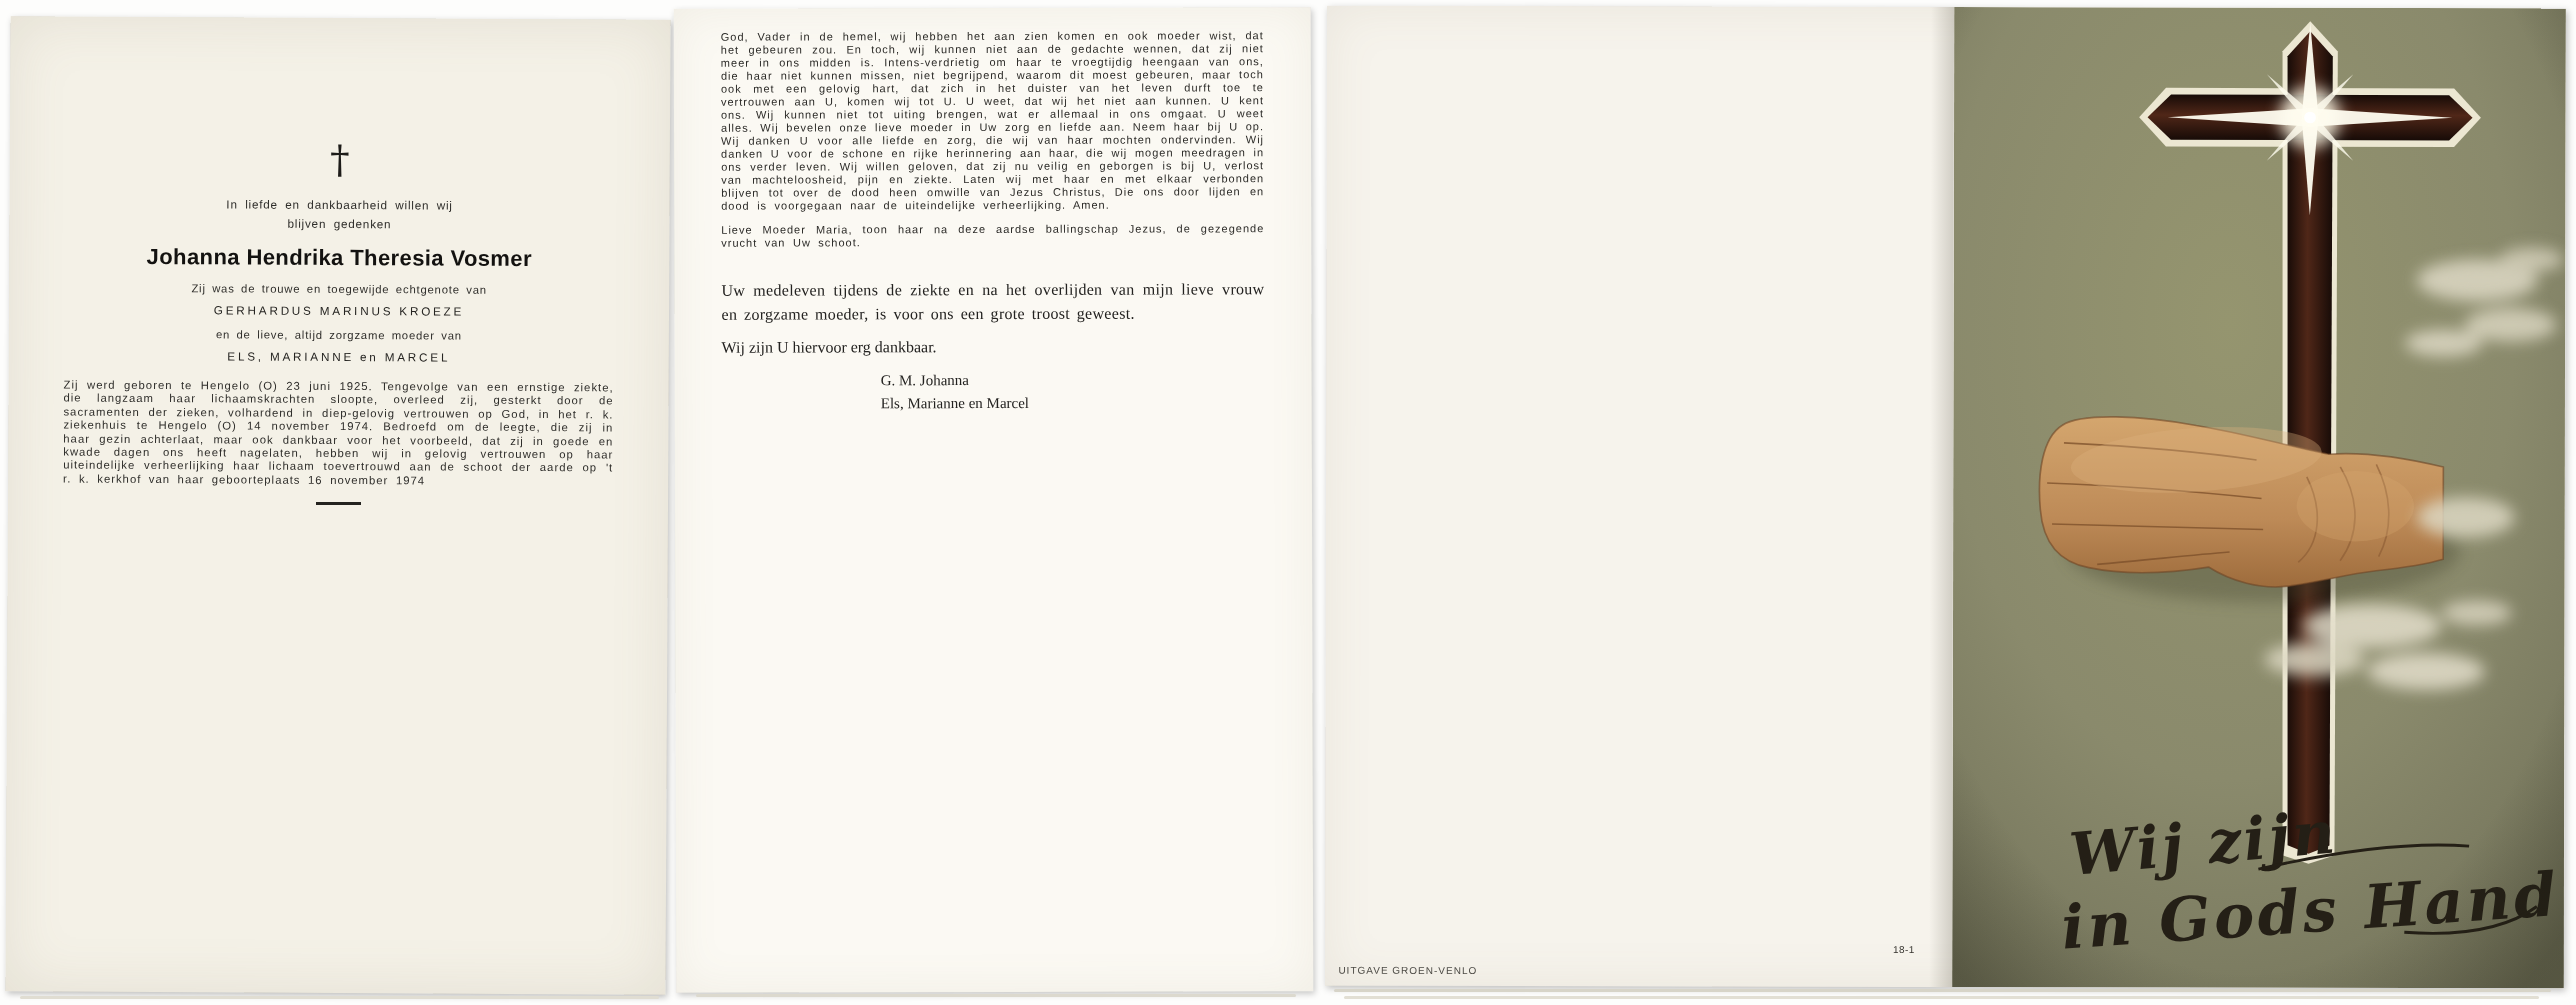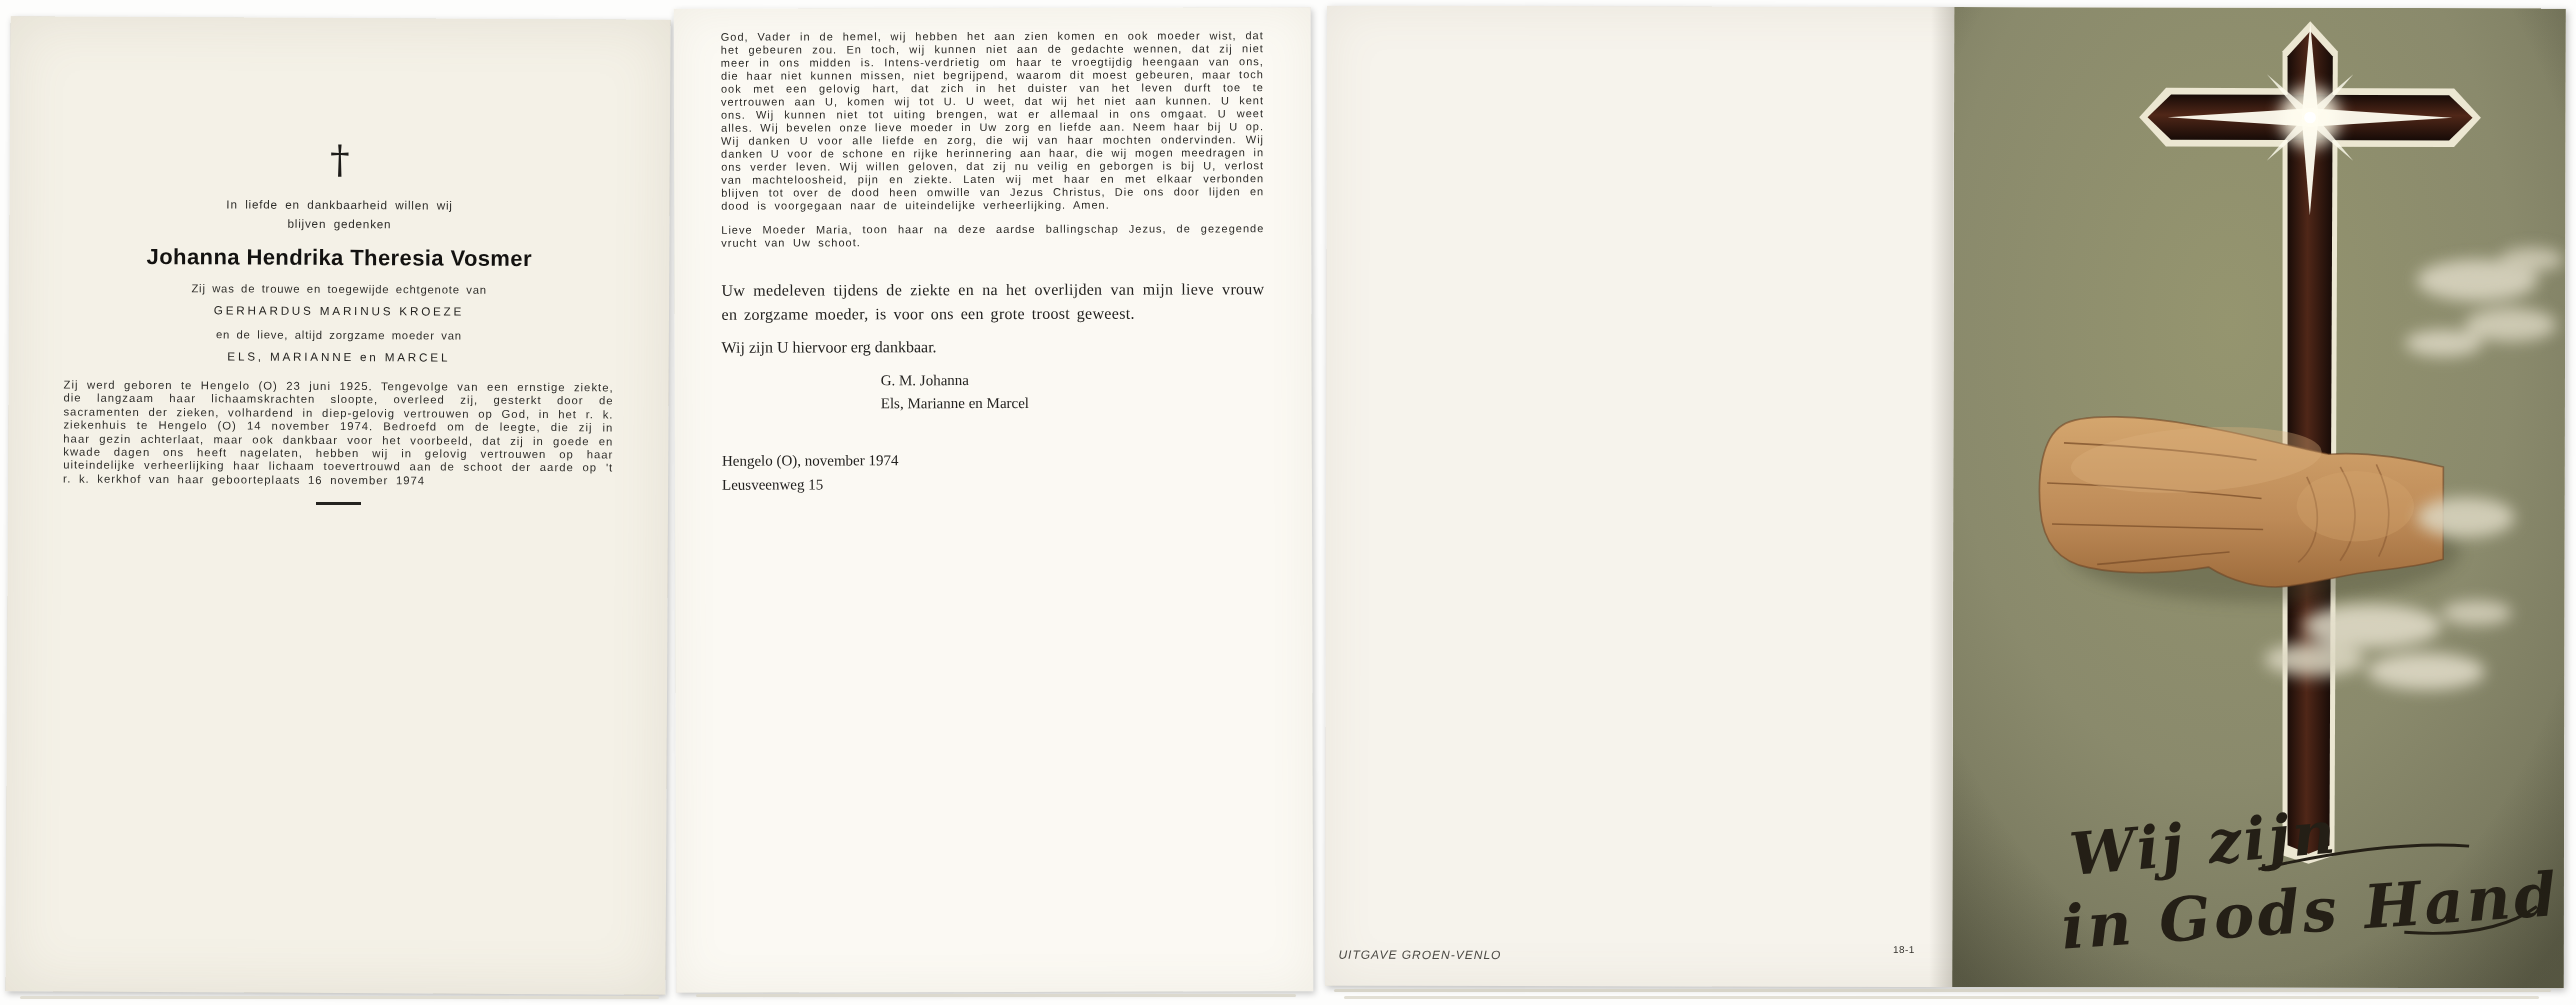--- a/index.html
+++ b/index.html
@@ -64,22 +64,22 @@
   .place-block span { display:block; }
 
   
   .page-outer {
     left:1326px; top:6.7px; width:1239px; height:980px;
     background:#f6f3ec;
     transform:rotate(.12deg);
     box-shadow:1.7px 2.5px 7.5px rgba(0,0,0,.25), inset 0 0 50px rgba(130,118,88,.10);
   }
   .imprint {
-    position:absolute; left:13.4px; bottom:24px;
-    font-size:12px; letter-spacing:1px; color:#4c4a45;font-style:italic;
+    position:absolute; left:13.4px; bottom:10px;
+    font-size:10px; letter-spacing:1px; color:#4c4a45;
   }
   .card-number {
     position:absolute; left:568px; bottom:32px;
     font-size:10px; letter-spacing:0.4px; color:#34322d;
   }
   .fold-shadow {
     position:absolute; right:612px; top:0; width:23.5px; height:100%;
     background:linear-gradient(to left, rgba(60,55,38,.20), rgba(60,55,38,0));
   }
   .cover-art { position:absolute; right:0; top:0; width:612px; height:980px; }
@@ -116,24 +116,20 @@
 
   <div class="panel page-middle">
     <div class="content">
       <p class="prayer-text">God, Vader in de hemel, wij hebben het aan zien komen en ook moeder wist, dat het gebeuren zou. En toch, wij kunnen niet aan de gedachte wennen, dat zij niet meer in ons midden is. Intens-verdrietig om haar te vroegtijdig heengaan van ons, die haar niet kunnen missen, niet begrijpend, waarom dit moest gebeuren, maar toch ook met een gelovig hart, dat zich in het duister van het leven durft toe te vertrouwen aan U, komen wij tot U. U weet, dat wij het niet aan kunnen. U kent ons. Wij kunnen niet tot uiting brengen, wat er allemaal in ons omgaat. U weet alles. Wij bevelen onze lieve moeder in Uw zorg en liefde aan. Neem haar bij U op. Wij danken U voor alle liefde en zorg, die wij van haar mochten ondervinden. Wij danken U voor de schone en rijke herinnering aan haar, die wij mogen meedragen in ons verder leven. Wij willen geloven, dat zij nu veilig en geborgen is bij U, verlost van machteloosheid, pijn en ziekte. Laten wij met haar en met elkaar verbonden blijven tot over de dood heen omwille van Jezus Christus, Die ons door lijden en dood is voorgegaan naar de uiteindelijke verheerlijking. Amen.</p>
       <p class="prayer-text prayer-maria">Lieve Moeder Maria, toon haar na deze aardse ballingschap Jezus, de gezegende vrucht van Uw schoot.</p>
       <p class="thanks">Uw medeleven tijdens de ziekte en na het overlijden van mijn lieve vrouw en zorgzame moeder, is voor ons een grote troost geweest.</p>
       <p class="closing">Wij zijn U hiervoor erg dankbaar.</p>
       <div class="signatures">
         <span>G. M. Johanna</span>
         <span>Els, Marianne en Marcel</span>
-      </div>
-      <div class="place-block">
-        <span>Hengelo (O), november 1974</span>
-        <span>Leusveenweg 15</span>
       </div>
     </div>
   </div>
 
   <div class="panel page-outer">
     <div class="imprint">UITGAVE GROEN-VENLO</div>
     <div class="card-number">18-1</div>
     <div class="fold-shadow"></div>
 
     <div class="cover-art">

